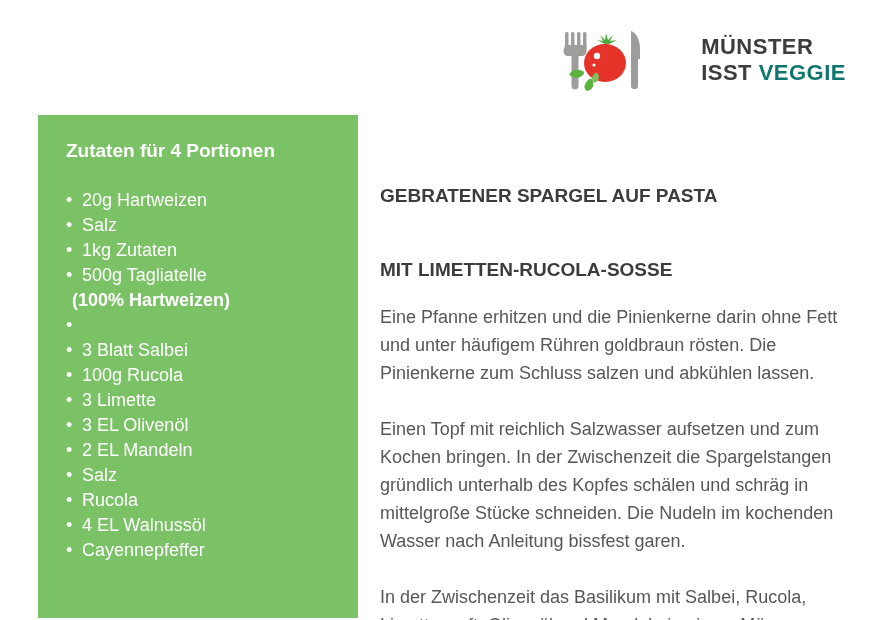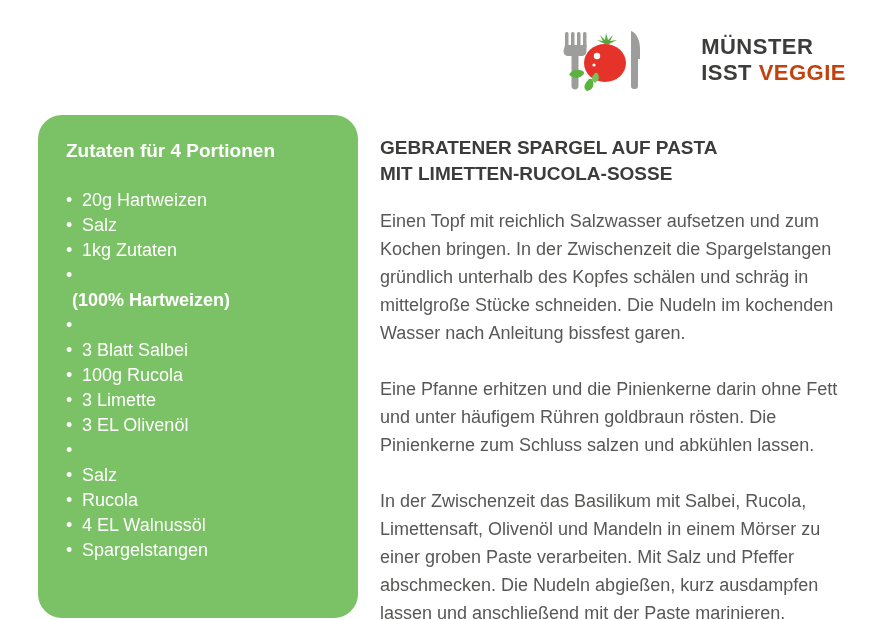--- a/index.html
+++ b/index.html
@@ -22,33 +22,32 @@
   }
   .logo-icon { width: 88px; height: 66px; }
   .logo-text {
     font-weight: bold;
     font-size: 22px;
     line-height: 26px;
     color: #3c3c3b;
     letter-spacing: 0.5px;
     margin-left: 44px;
   }
-  .logo-text .green { color: #c2410c; }
+  .logo-text .green { color: #0f766e; }
 
   
   .panel {
     position: absolute;
     left: 38px;
     top: 115px;
     width: 320px;
     height: 503px;
     background: #7bc165;
     padding: 25px 20px 20px 28px;
     color: #ffffff;
-    border-radius: 24px;
   }
   .panel-heading {
     font-weight: bold;
     font-size: 19px;
     margin-bottom: 26px;
     color: #ffffff;
   }
   .ing-list { list-style: none; }
   .ing-item { font-size: 18px; line-height: 25px; }
   .ing-main { display: flex; }
@@ -62,21 +61,21 @@
     top: 135px;
     width: 468px;
   }
   .recipe-title {
     font-weight: bold;
     font-size: 19px;
     line-height: 26px;
     color: #3c3c3b;
     margin-bottom: 20px;
   }
-  .recipe-title span { display: block; }
+  .recipe-title span { display: block; margin-top: 48px; }
   .recipe-body p {
     font-size: 18px;
     line-height: 28px;
     color: #575756;
     margin-bottom: 28px;
   }
 </style>
 </head>
 <body>
 
@@ -139,20 +138,21 @@
         <div class="ing-main">
           <span class="bullet">•</span>
           <span class="ing-text">1kg Zutaten</span>
         </div>
 
       </li>
 
       <li class="ing-item">
         <div class="ing-main">
           <span class="bullet">•</span>
+          <span class="ing-text">500g Tagliatelle</span>
         </div>
         <div class="ing-note">(100% Hartweizen)</div>
       </li>
 
       <li class="ing-item">
         <div class="ing-main">
           <span class="bullet">•</span>
         </div>
 
       </li>
@@ -185,20 +185,21 @@
         <div class="ing-main">
           <span class="bullet">•</span>
           <span class="ing-text">3 EL Olivenöl</span>
         </div>
 
       </li>
 
       <li class="ing-item">
         <div class="ing-main">
           <span class="bullet">•</span>
+          <span class="ing-text">2 EL Mandeln</span>
         </div>
 
       </li>
 
       <li class="ing-item">
         <div class="ing-main">
           <span class="bullet">•</span>
           <span class="ing-text">Salz</span>
         </div>
 
@@ -216,33 +217,33 @@
         <div class="ing-main">
           <span class="bullet">•</span>
           <span class="ing-text">4 EL Walnussöl</span>
         </div>
 
       </li>
 
       <li class="ing-item">
         <div class="ing-main">
           <span class="bullet">•</span>
-          <span class="ing-text">Spargelstangen</span>
+          <span class="ing-text">Cayennepfeffer</span>
         </div>
 
       </li>
     </ul>
 </div>
 
 <div class="recipe">
   <div class="recipe-title">
     <span>GEBRATENER SPARGEL AUF PASTA</span>
     <span>MIT LIMETTEN-RUCOLA-SOSSE</span>
   </div>
   <div class="recipe-body">
 
+      <p>Eine Pfanne erhitzen und die Pinienkerne darin ohne Fett und unter häufigem Rühren goldbraun rösten. Die Pinienkerne zum Schluss salzen und abkühlen lassen.</p>
+
       <p>Einen Topf mit reichlich Salzwasser aufsetzen und zum Kochen bringen. In der Zwischenzeit die Spargelstangen gründlich unterhalb des Kopfes schälen und schräg in mittelgroße Stücke schneiden. Die Nudeln im kochenden Wasser nach Anleitung bissfest garen.</p>
-
-      <p>Eine Pfanne erhitzen und die Pinienkerne darin ohne Fett und unter häufigem Rühren goldbraun rösten. Die Pinienkerne zum Schluss salzen und abkühlen lassen.</p>
 
       <p>In der Zwischenzeit das Basilikum mit Salbei, Rucola, Limettensaft, Olivenöl und Mandeln in einem Mörser zu einer groben Paste verarbeiten. Mit Salz und Pfeffer abschmecken. Die Nudeln abgießen, kurz ausdampfen lassen und anschließend mit der Paste marinieren.</p>
     </div>
 </div>
 
 </body></html>

